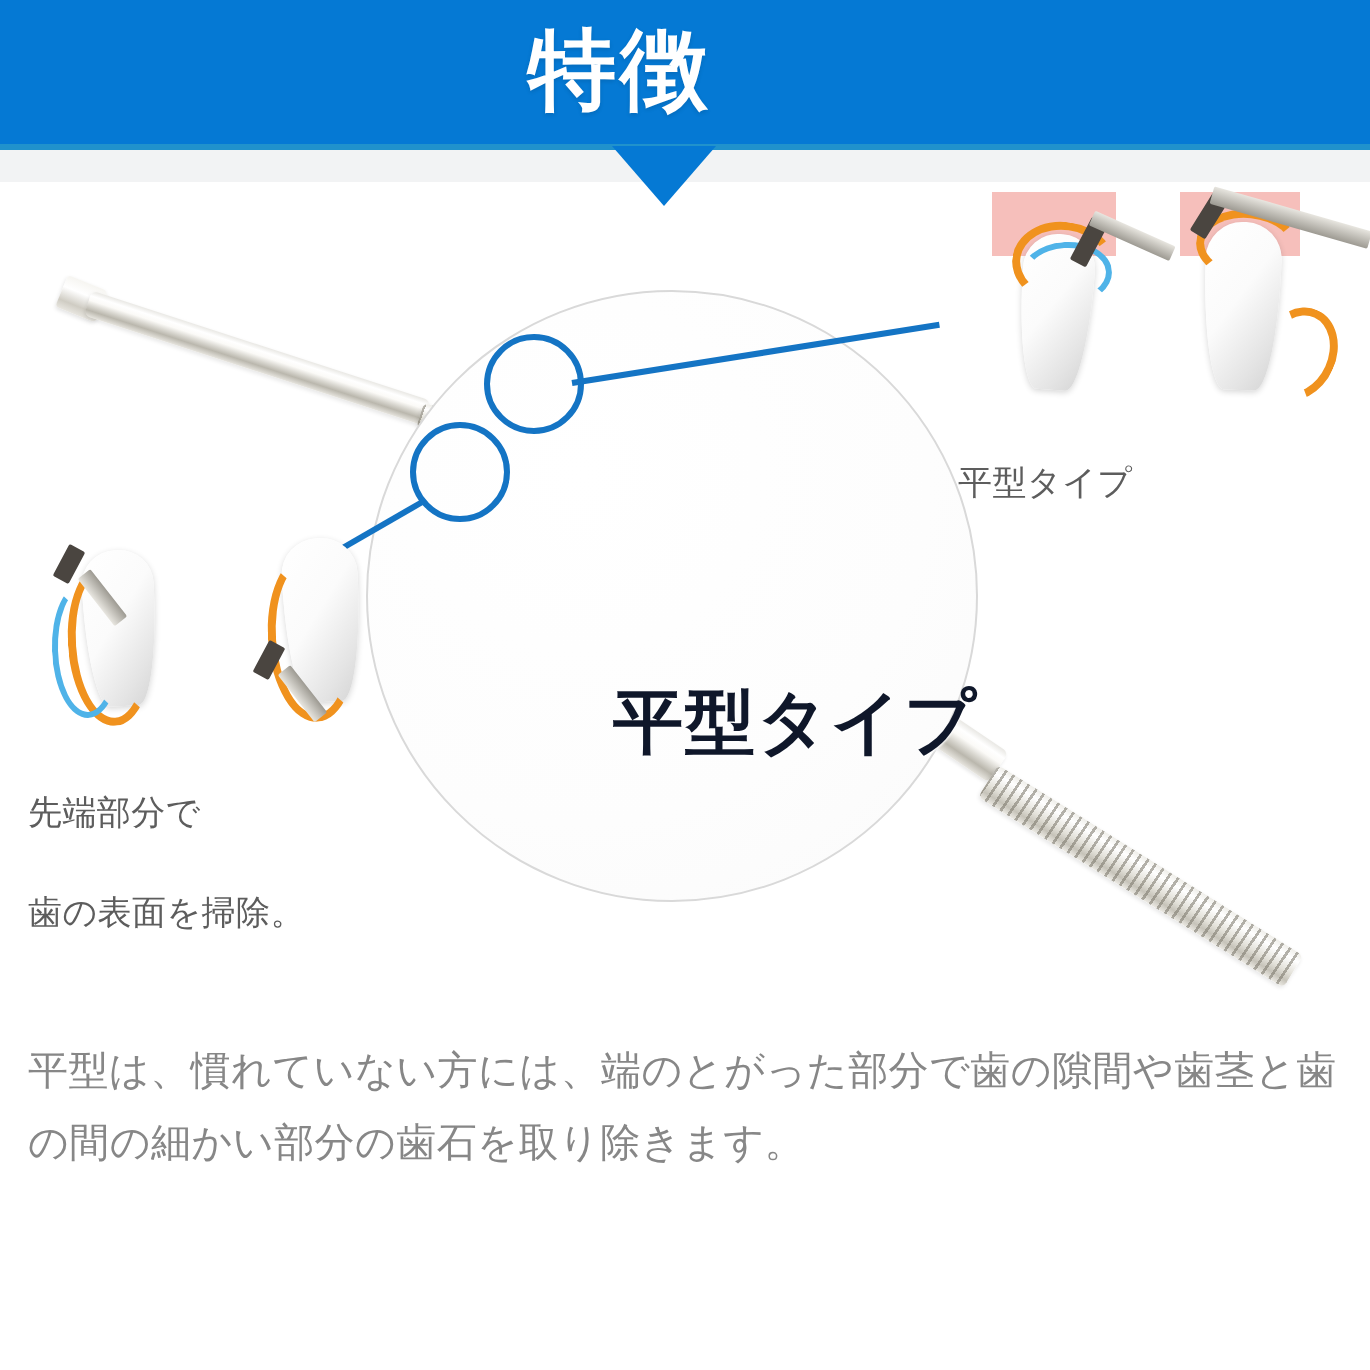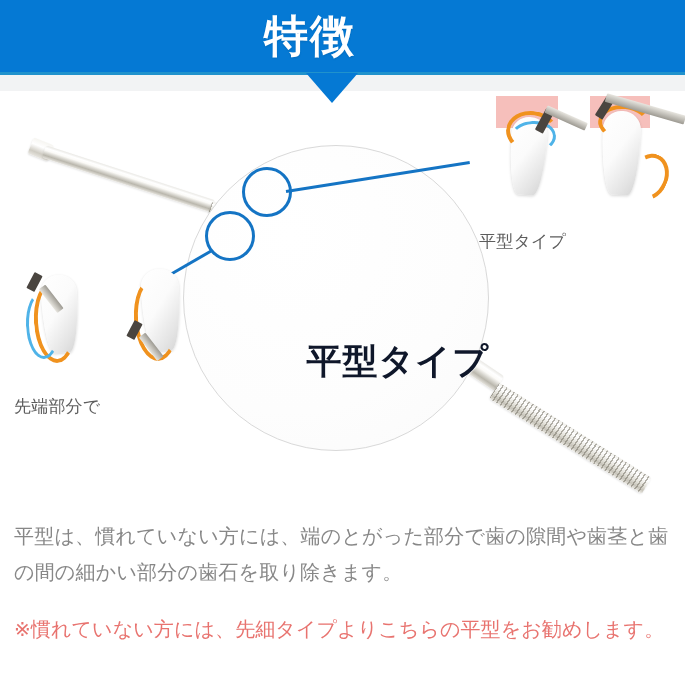--- a/index.html
+++ b/index.html
@@ -226,20 +226,20 @@
                   border-left-color:#f0921e;border-bottom-color:#f0921e;
                   transform:rotate(-4deg);"></div>
       <div class="scaler-sm" style="left:22px;top:52px;width:9px;height:18px;
                   transform:rotate(28deg);"></div>
       <div class="scaler-sm light" style="left:4px;top:62px;width:30px;height:8px;
                   transform:rotate(-128deg);transform-origin:100% 50%;"></div>
     </div>
 
     <div class="cap" style="left:14px;top:278px;width:220px;">
       <div>先端部分で</div>
+      <div>歯の表面を掃除。</div>
     </div>
 
   </div>
 
   <div class="body-text">平型は、慣れていない方には、端のとがった部分で歯の隙間や歯茎と歯の間の細かい部分の歯石を取り除きます。</div>
-  <div class="note-text">※慣れていない方には、先細タイプよりこちらの平型をお勧めします。</div>
 
 </div>
 
 </body></html>

